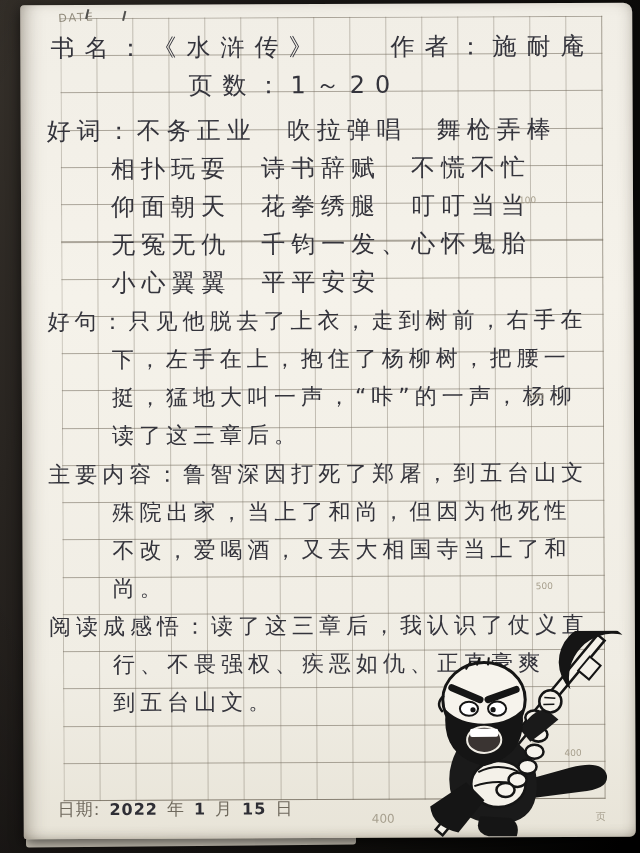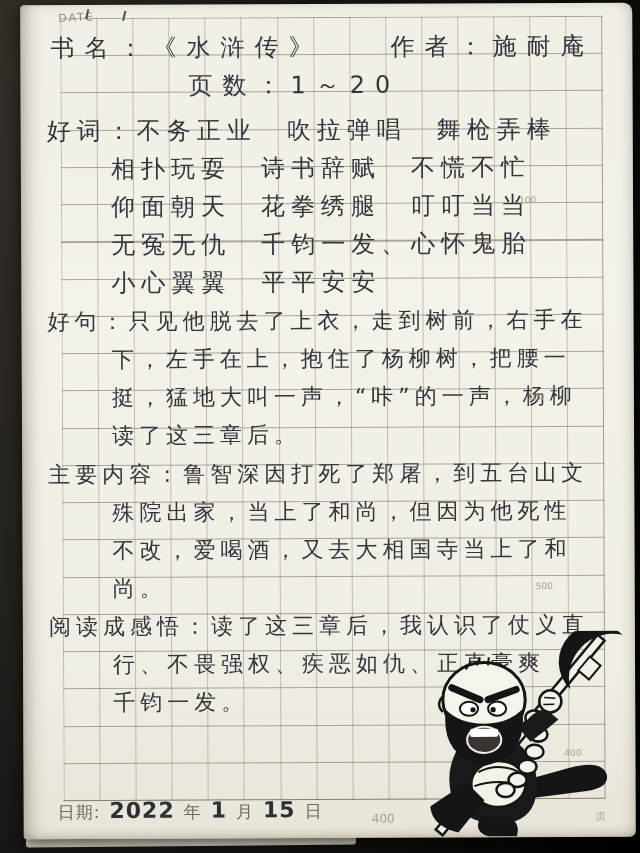--- a/index.html
+++ b/index.html
@@ -65,21 +65,21 @@
   #mk100{left:498px;top:192px;}
   #mk200{left:505px;top:389px;}
   #mk300{left:513px;top:578px;}
   #mk400{left:541px;top:745px;}
   .fp{position:absolute;color:#a8a190;font-size:10px;}
   #fp-count{left:348px;top:808px;font-size:12px;}
   #fp-zi{left:430px;top:807px;}
   #fp-ye{left:572px;top:807px;}
   .date-row{position:absolute;left:34px;top:793px;display:flex;align-items:baseline;}
   .date-row .printed{font-size:17px;color:#6f695d;letter-spacing:1px;}
-  .date-row .hand{font-size:22px;color:#2e2e35;font-weight:bold;letter-spacing:1px;}
+  .date-row .hand{font-size:16px;color:#2e2e35;font-weight:bold;letter-spacing:1px;}
   .date-row span{margin-right:9px;}
   .illu{position:absolute;left:398px;top:628px;width:212px;height:206px;}
 </style>
 </head>
 <body>
 
 <div class="under-sheet"></div>
 
 <div class="paper">
 
@@ -103,21 +103,21 @@
   <div class="hw sent" id="gs3">挺，猛地大叫一声，“咔”的一声，杨柳</div>
   <div class="hw sent" id="gs4">读了这三章后。</div>
 
   <div class="hw sent" id="mc1">主要内容：鲁智深因打死了郑屠，到五台山文</div>
   <div class="hw sent" id="mc2">殊院出家，当上了和尚，但因为他死性</div>
   <div class="hw sent" id="mc3">不改，爱喝酒，又去大相国寺当上了和</div>
   <div class="hw sent" id="mc4">尚。</div>
 
   <div class="hw sent" id="rf1">阅读成感悟：读了这三章后，我认识了仗义直</div>
   <div class="hw sent" id="rf2">行、不畏强权、疾恶如仇、正直豪爽</div>
-  <div class="hw sent" id="rf3">千钧一发。</div>
+  <div class="hw sent" id="rf3">到五台山文。</div>
 
   <div class="marker" id="mk100">100</div>
   <div class="marker" id="mk200">100</div>
   <div class="marker" id="mk300">500</div>
   <div class="marker" id="mk400">400</div>
 
   <div class="fp" id="fp-count">400</div>
   <div class="fp" id="fp-zi">字</div>
   <div class="fp" id="fp-ye">页</div>
 

